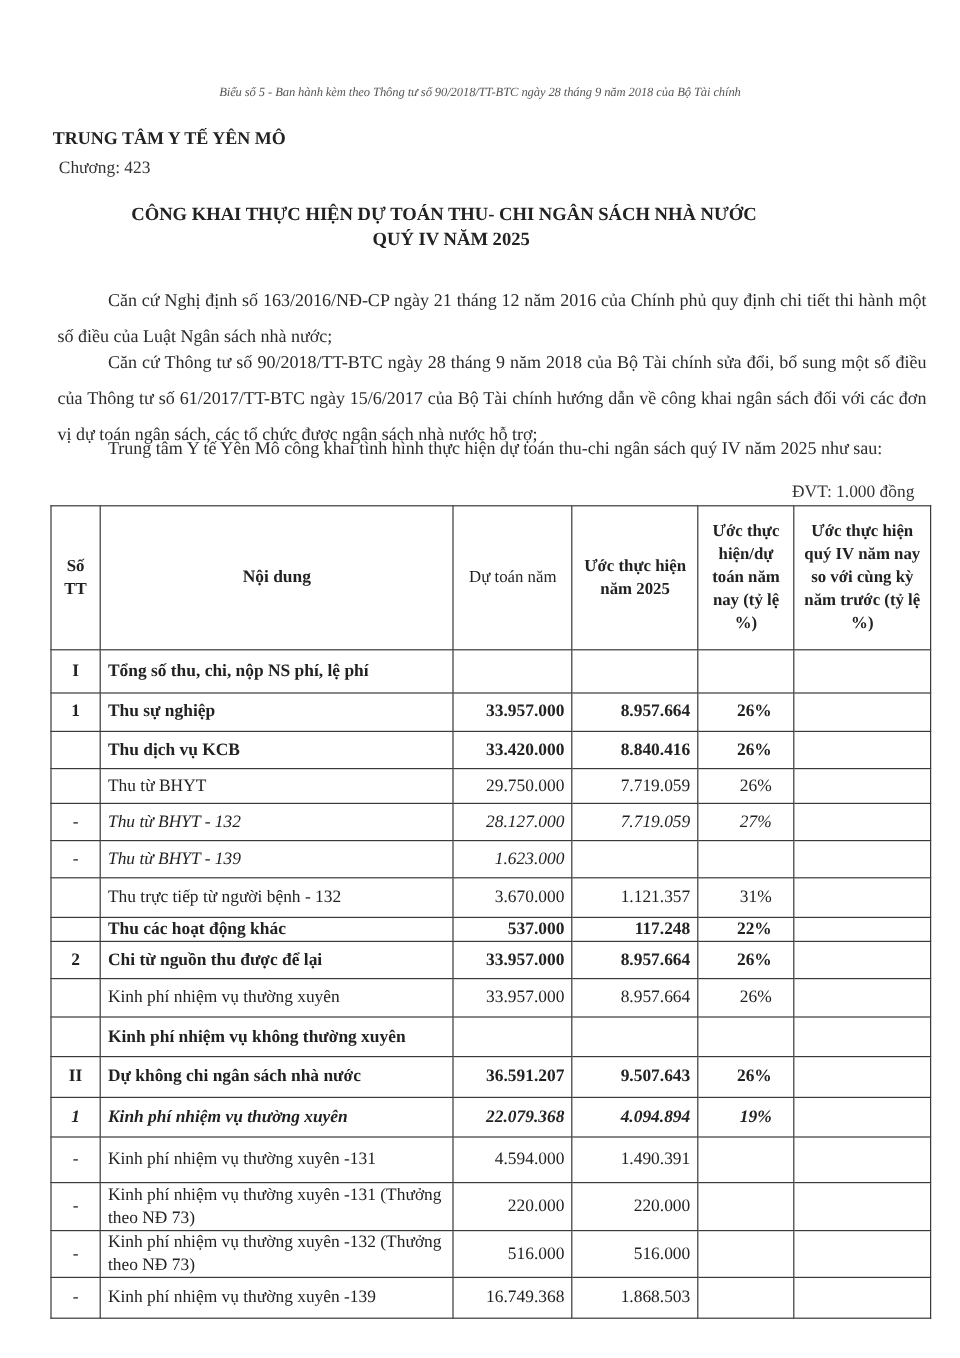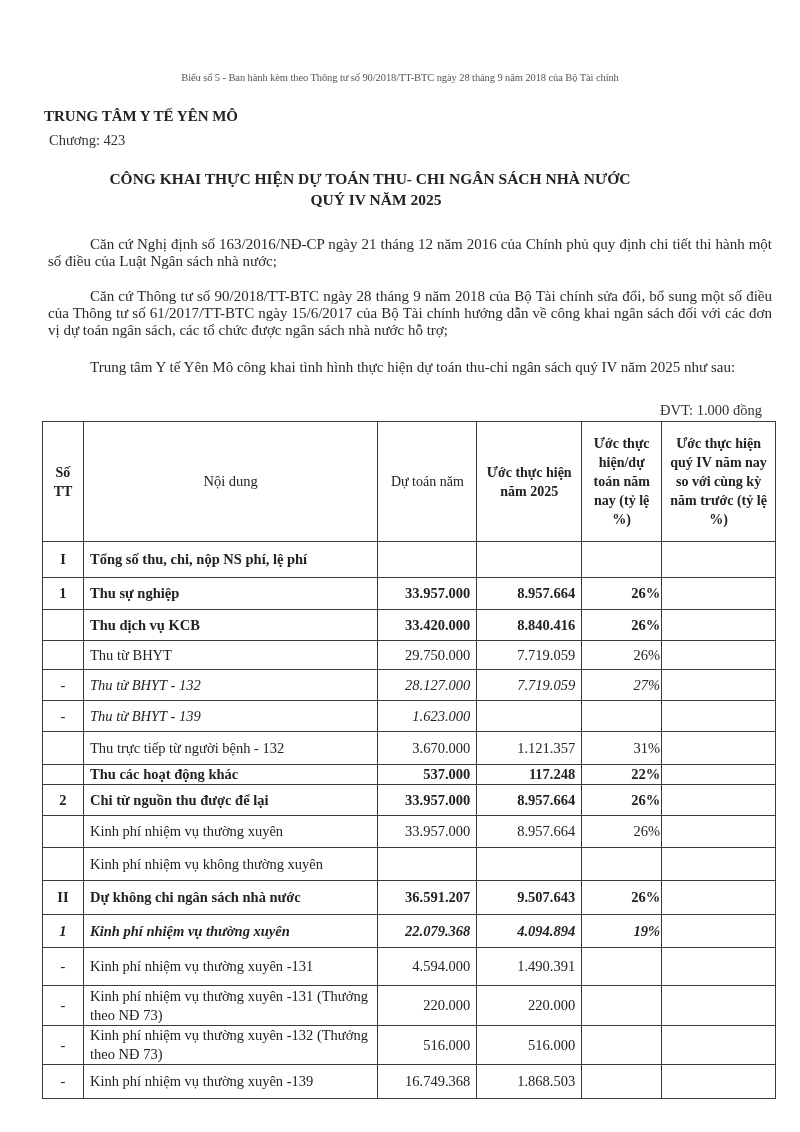--- a/index.html
+++ b/index.html
@@ -1,36 +1,36 @@
 <!DOCTYPE html>
 <html><head>
 <meta charset="utf-8">
 <style>
   * { box-sizing: border-box; margin: 0; padding: 0; }
   html, body { width: 800px; height: 1132px; background: #ffffff; }
   body { position: relative; font-family: "Liberation Serif", "DejaVu Serif", serif; color: #1a1a1a; overflow: hidden; }
   .abs { position: absolute; }
-  .note { left: 0; width: 800px; top: 72px; text-align: center; font-size: 10.5px; color: #555; letter-spacing: -0.1px; }
+  .note { left: 0; width: 800px; top: 72px; text-align: center; font-size: 10.5px; font-style: italic; color: #555; letter-spacing: -0.1px; }
   .org { left: 44px; top: 108px; font-size: 15px; font-weight: bold; color: #222; }
   .chapter { left: 49px; top: 132px; font-size: 14.5px; color: #333; }
   .title { left: 0; width: 740px; text-align: center; font-size: 15.5px; font-weight: bold; color: #222; }
   .t1 { top: 170px; }
   .t2 { top: 191px; padding-left: 12px; }
-  .para { left: 48px; width: 724px; font-size: 15px; line-height: 17px; color: #2a2a2a; text-align: justify; text-indent: 42px; }
+  .para { left: 48px; width: 724px; font-size: 15px; line-height: 30px; color: #2a2a2a; text-align: justify; text-indent: 42px; }
   .p1 { top: 236px; }
   .p2 { top: 288px; }
   .p3 { top: 359px; }
   .unit { right: 38px; top: 402px; font-size: 14.5px; color: #333; }
   table { position: absolute; left: 42px; top: 421px; width: 734px; border-collapse: collapse; font-size: 14.5px; color: #222; }
   th, td { border: 1.2px solid #3a3a3a; padding: 0 6px; vertical-align: middle; }
   th { font-weight: bold; text-align: center; line-height: 19px; font-size: 14px; }
   th.nd { font-size: 14.5px; }
   td.stt { text-align: center; padding: 0; }
   td.num, td.pct { text-align: right; }
-  td.pct { padding-right: 1px; }
+  td.pct { padding-right: 18px; }
   tr.b td { font-weight: bold; }
   tr.i td { font-style: italic; }
   tr.bi td { font-weight: bold; font-style: italic; }
   td.desc { line-height: 19px; }
   .c0 { width: 41px; } .c1 { width: 295px; } .c2 { width: 99px; } .c3 { width: 105px; } .c4 { width: 80px; } .c5 { width: 114px; text-align: center; }
 </style>
 </head>
 <body>
 
 <div class="abs note">Biểu số 5 - Ban hành kèm theo Thông tư số 90/2018/TT-BTC ngày 28 tháng 9 năm 2018 của Bộ Tài chính</div>
@@ -40,21 +40,21 @@
 <div class="abs title t2">QUÝ IV NĂM 2025</div>
 <div class="abs para p1">Căn cứ Nghị định số 163/2016/NĐ-CP ngày 21 tháng 12 năm 2016 của Chính phủ quy định chi tiết thi hành một số điều của Luật Ngân sách nhà nước;</div>
 <div class="abs para p2">Căn cứ Thông tư số 90/2018/TT-BTC ngày 28 tháng 9 năm 2018 của Bộ Tài chính sửa đổi, bổ sung một số điều của Thông tư số 61/2017/TT-BTC ngày 15/6/2017 của Bộ Tài chính hướng dẫn về công khai ngân sách đối với các đơn vị dự toán ngân sách, các tổ chức được ngân sách nhà nước hỗ trợ;</div>
 <div class="abs para p3">Trung tâm Y tế Yên Mô công khai tình hình thực hiện dự toán thu-chi ngân sách quý IV năm 2025 như sau:</div>
 <div class="abs unit">ĐVT: 1.000 đồng</div>
 
 <table>
   <thead>
     <tr style="height:120px">
       <th class="c0">Số TT</th>
-      <th class="c1 nd" style="font-weight:normal">Nội dung</th>
+      <th class="c1 nd" style="font-weight:bold">Nội dung</th>
       <th class="c2" style="font-weight:normal">Dự toán năm</th>
       <th class="c3">Ước thực hiện năm 2025</th>
       <th class="c4">Ước thực hiện/dự toán năm nay (tỷ lệ %)</th>
       <th class="c5">Ước thực hiện quý IV năm nay so với cùng kỳ năm trước (tỷ lệ %)</th>
     </tr>
   </thead>
   <tbody id="tbody">
       <tr class="b" style="height: 36px;">
         <td class="stt">I</td>
         <td class="desc">Tổng số thu, chi, nộp NS phí, lệ phí</td>
@@ -128,21 +128,21 @@
         <td class="pct"></td>
       </tr>
       <tr style="height: 32px;">
         <td class="stt"></td>
         <td class="desc">Kinh phí nhiệm vụ thường xuyên</td>
         <td class="num">33.957.000</td>
         <td class="num">8.957.664</td>
         <td class="pct">26%</td>
         <td class="pct"></td>
       </tr>
-      <tr style="height: 33px;">
+      <tr style="height: 33px; font-weight: bold;">
         <td class="stt"></td>
         <td class="desc">Kinh phí nhiệm vụ không thường xuyên</td>
         <td class="num"></td>
         <td class="num"></td>
         <td class="pct"></td>
         <td class="pct"></td>
       </tr>
       <tr class="b" style="height: 34px;">
         <td class="stt">II</td>
         <td class="desc">Dự không chi ngân sách nhà nước</td>

